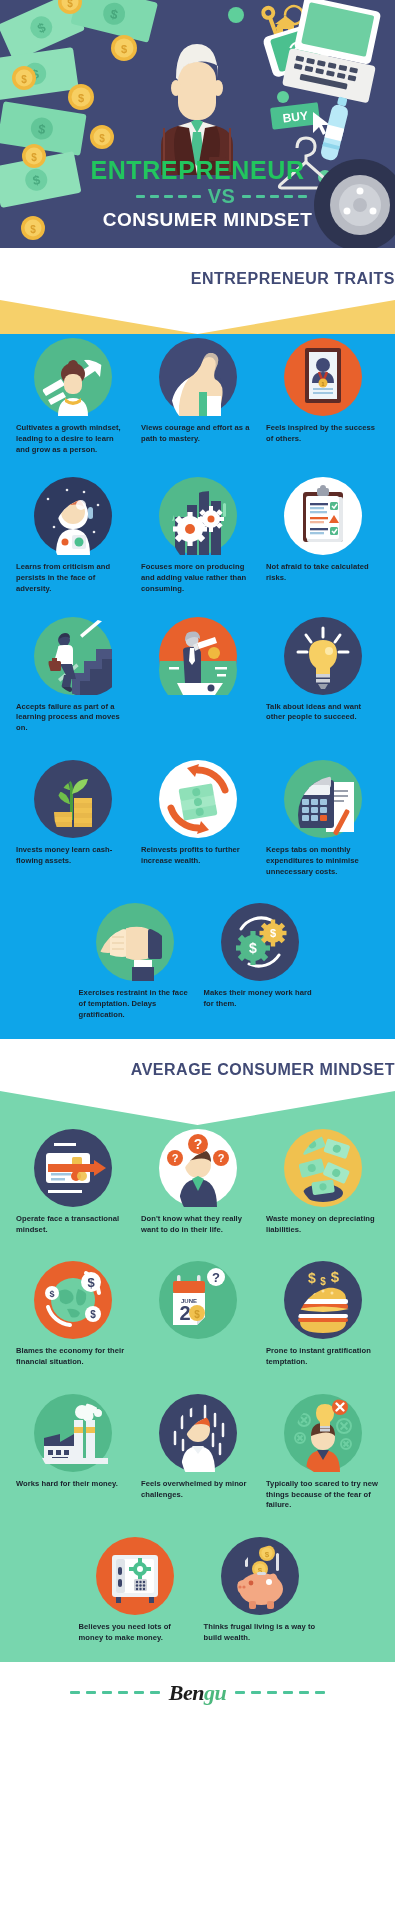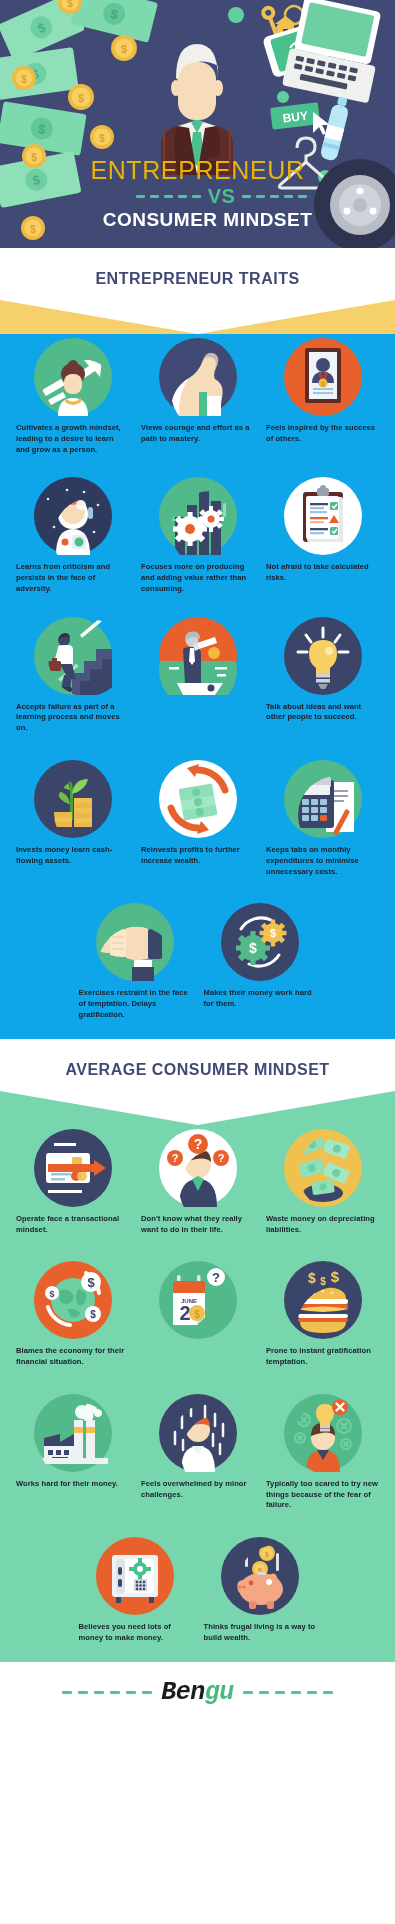--- a/index.html
+++ b/index.html
@@ -19,23 +19,23 @@
   }
   .hero-bg { position: absolute; inset: 0; }
   .hero-titles {
     position: absolute;
     left: 0; right: 0; bottom: 17px;
     text-align: center;
     z-index: 5;
   }
   .t-main {
     font-size: 25px;
-    font-weight: normal;
+    font-weight: bold;
     letter-spacing: 0.6px;
-    color: #eab308;
+    color: #22c55e;
     line-height: 1.08;
   }
   .t-sub {
     font-size: 19px;
     font-weight: bold;
     letter-spacing: 0.5px;
     color: #ffffff;
     line-height: 1.1;
     padding-left: 20px;
   }
@@ -45,22 +45,22 @@
   }
   .dashes { display: flex; gap: 5px; }
   .dash { width: 9px; height: 3px; background: #4ec49a; border-radius: 1px; }
   .vs-word {
     font-size: 20px; font-weight: bold; color: #49c08f; letter-spacing: 0.5px;
   }
 
   
   .banner {
     background: #ffffff;
-    text-align: center;
-    padding: 22px 9px 12px;
+    text-align: right;
+    padding: 22px 0 12px;
     position: relative;
   }
   .banner h2 {
     font-size: 16px;
     font-weight: bold;
     color: #414a75;
     letter-spacing: 0.5px;
   }
   .chev { width: 395px; display: block; }
 
@@ -98,23 +98,23 @@
   
   .footer {
     background: #ffffff;
     height: 62px;
     display: flex;
     align-items: center;
     justify-content: center;
     gap: 9px;
   }
   .brand {
-    font-family: Liberation Mono, monospace;
+    font-family: Liberation Serif, serif;
     font-style: italic;
-    font-size: 25px;
+    font-size: 22px;
     font-weight: bold;
     color: #1c1c1c;
     letter-spacing: -0.5px;
   }
   .brand .tail { color: #4cb87e; }
   .fdashes { display: flex; gap: 6px; }
   .fdash { width: 10px; height: 3px; background: #4ec49a; border-radius: 1px; }
 </style>
 </head>
 <body>

